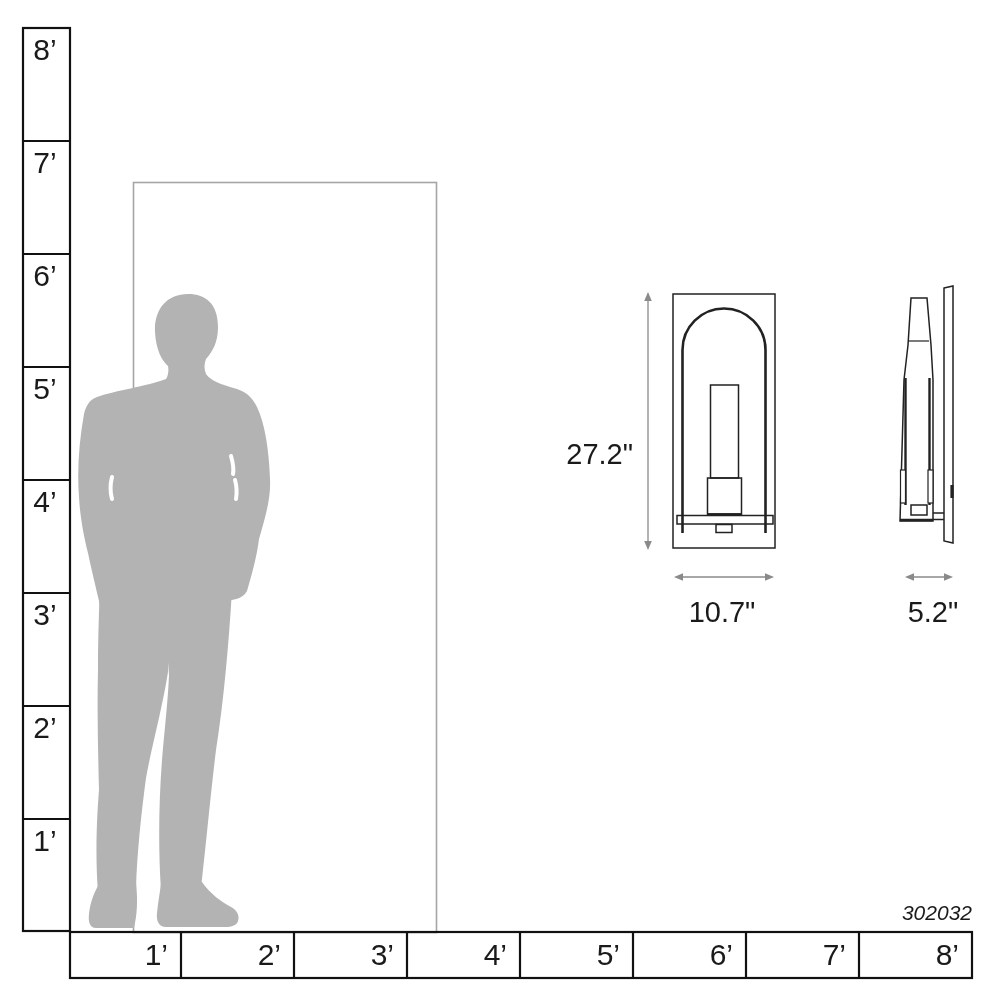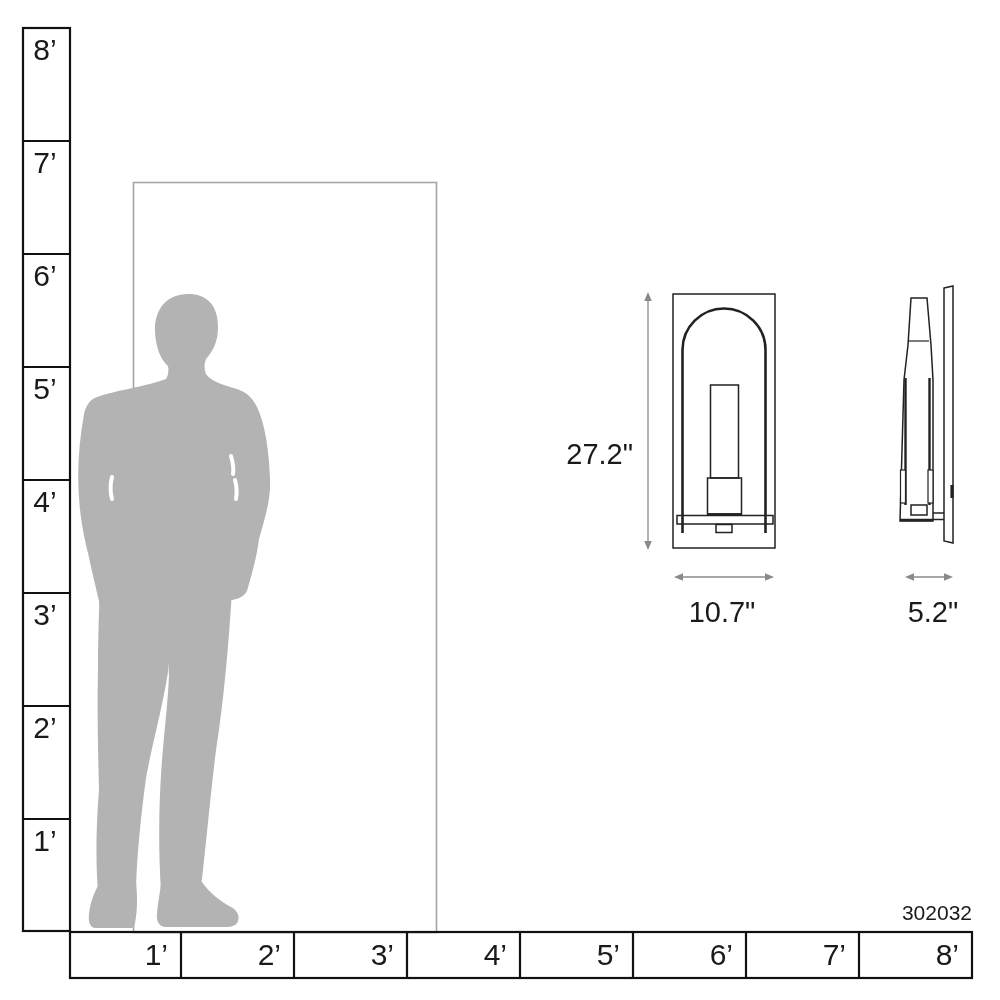--- a/index.html
+++ b/index.html
@@ -3,21 +3,21 @@
 <meta charset="utf-8">
 <style>
   html,body{margin:0;padding:0;background:#fff;}
   #stage{position:relative;width:1000px;height:1000px;background:#ffffff;overflow:hidden;
          font-family:"Liberation Sans","DejaVu Sans",sans-serif;color:#1a1a1a;}
   #diagram-svg{position:absolute;left:0;top:0;}
   .lbl{position:absolute;color:#1a1a1a;}
   .v-lbl{left:23px;width:44px;text-align:center;font-size:30px;line-height:34px;}
   .h-lbl{top:938px;text-align:right;font-size:30px;line-height:34px;}
   .dim-lbl{font-size:29px;line-height:32px;}
-  .model{font-size:21px;line-height:24px;text-align:right;}
+  .model{font-size:21px;line-height:24px;text-align:right;font-style:italic;}
 </style>
 </head>
 <body>
 
 <div id="stage">
 
   <svg id="diagram-svg" width="1000" height="1000" viewBox="0 0 1000 1000">
 
     <rect x="133.5" y="182.5" width="303" height="750" fill="none" stroke="#a6a6a6" stroke-width="1.6"></rect>
 

